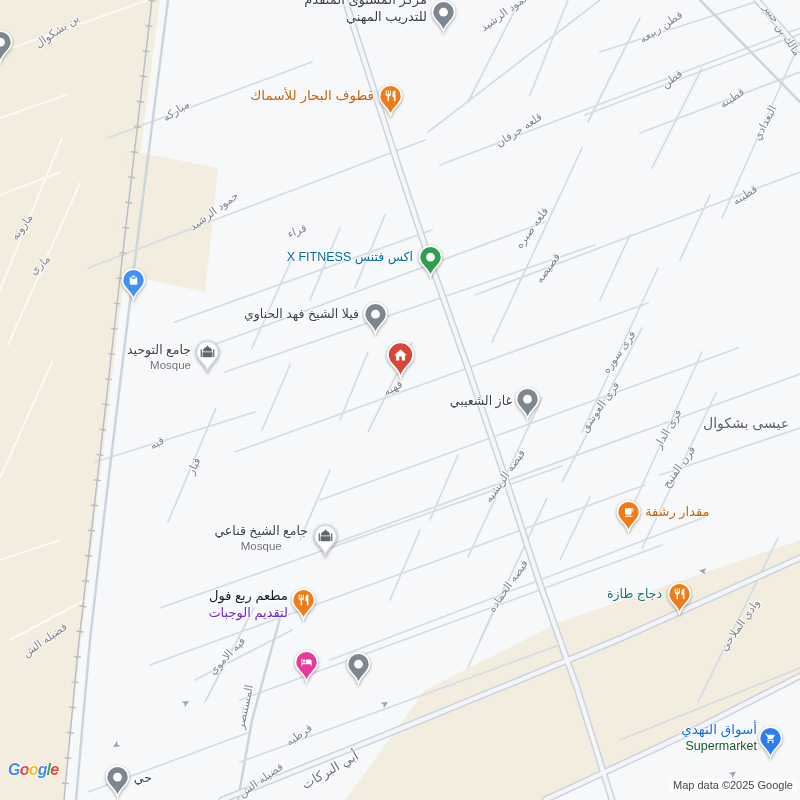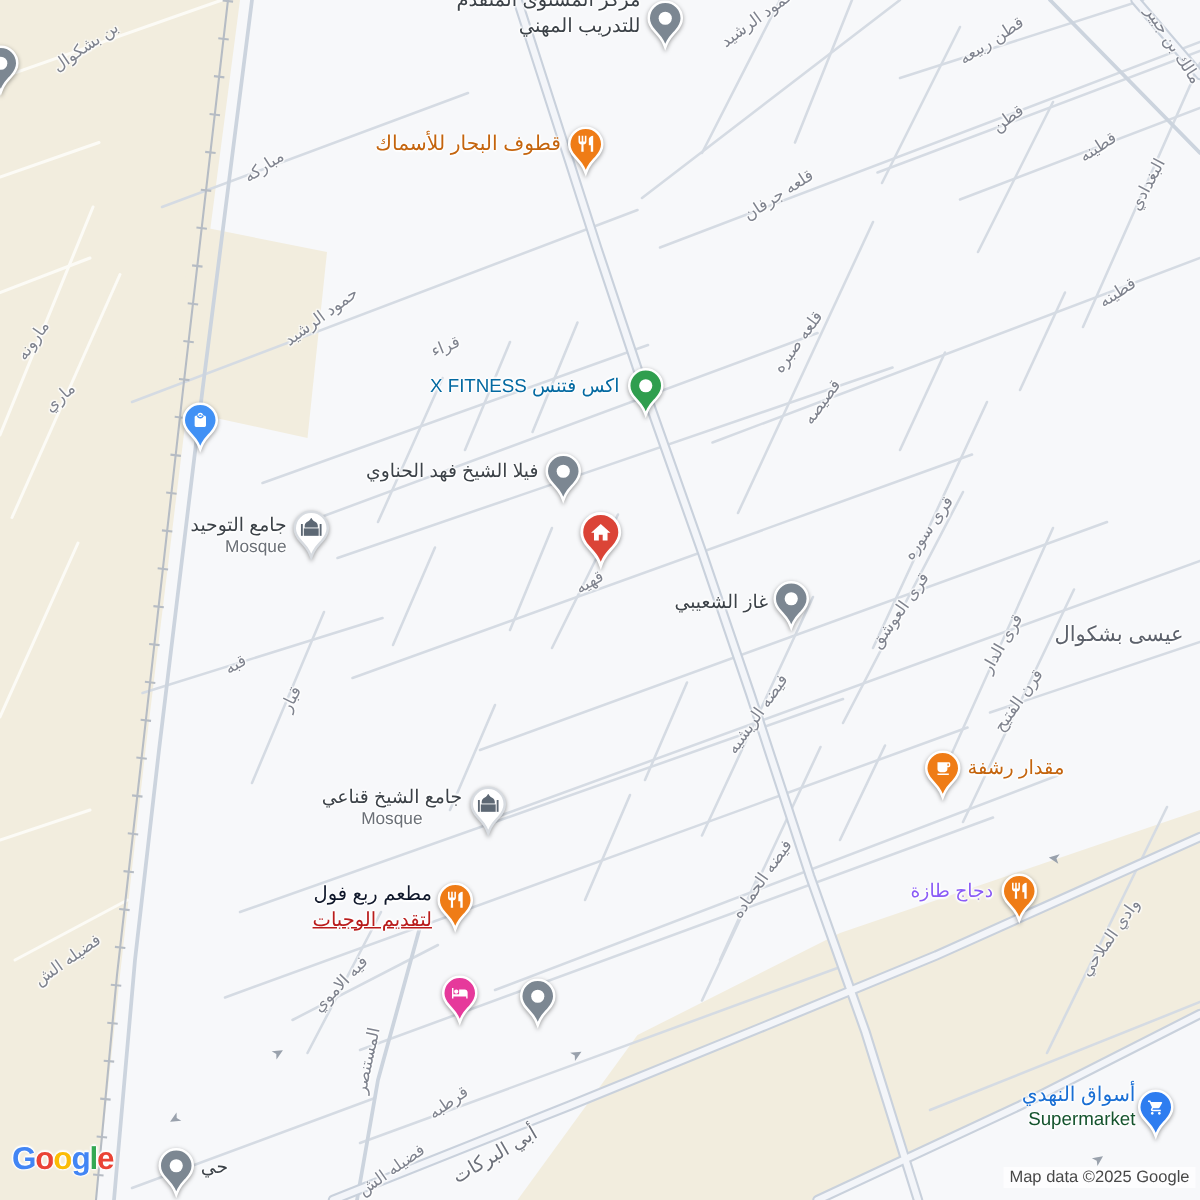--- a/index.html
+++ b/index.html
@@ -18,23 +18,24 @@
     position:absolute;z-index:10;font-size:10px;color:#99a1ac;line-height:1;
   }
   .poi-label{
     position:absolute;z-index:25;font-weight:500;line-height:1.28;
     white-space:nowrap;direction:rtl;
     text-shadow:-1px 0 1px #fff,1px 0 1px #fff,0 -1px 1px #fff,0 1px 1px #fff,0 0 3px #fff;
   }
   .pin{position:absolute;z-index:30;}
   .pin svg{display:block;filter:drop-shadow(0 1px 1.5px rgba(0,0,0,.38));}
   #google-logo{
-    position:absolute;left:8px;top:761px;z-index:40;font-size:21px;font-weight:700;
+    position:absolute;left:8px;top:761px;z-index:40;font-size:16px;font-weight:700;
     letter-spacing:-.8px;
     text-shadow:-1px 0 1px #fff,1px 0 1px #fff,0 -1px 1px #fff,0 1px 1px #fff;
+    font-style:italic;
   }
   #map-attribution{
     position:absolute;right:3px;top:778px;z-index:40;font-size:11px;color:#474747;
     background:rgba(255,255,255,.68);padding:1px 4px;white-space:nowrap;
   }
 </style>
 </head>
 <body>
 
 <div id="map-canvas">
@@ -200,24 +201,24 @@
     </div>
     <div class="poi-label" style="top: 504px; left: 645px; text-align: left;">
       <div style="font-size: 13px; color: rgb(196, 100, 13);">مقدار رشفة</div>
     </div>
     <div class="poi-label" style="top: 523px; right: 492px; text-align: center;">
       <div style="font-size: 12.5px; color: rgb(60, 66, 72);">جامع الشيخ قناعي</div>
       <div style="font-size: 11.5px; color: rgb(107, 112, 119);">Mosque</div>
     </div>
     <div class="poi-label" style="top: 588px; right: 512px; text-align: right;">
       <div style="font-size: 13px; color: #0f172a;">مطعم ربع فول</div>
-      <div style="font-size: 13px; color: #b91c1c; text-decoration: underline;">لتقديم الوجبات</div>
+      <div style="font-size: 13px; color: #6d28d9;">لتقديم الوجبات</div>
     </div>
     <div class="poi-label" style="top: 586px; right: 138px; text-align: right;">
-      <div style="font-size: 12.5px; color: #8b5cf6;">دجاج طازة</div>
+      <div style="font-size: 12.5px; color: #0f766e;">دجاج طازة</div>
     </div>
     <div class="poi-label" style="top: 721px; right: 43px; text-align: right;">
       <div style="font-size: 13.5px; color: rgb(26, 111, 212);">أسواق النهدي</div>
       <div style="font-size: 12.5px; color: #14532d;">Supermarket</div>
     </div>
     <div class="poi-label" style="top: 770px; right: 648px; text-align: right;">
       <div style="font-size: 12.5px; color: rgb(60, 66, 72);">حي</div>
     </div>
     <div class="pin" style="left: 429.5px; top: -0.15px;">
       <svg width="27" height="33.75" viewBox="0 0 24 30">

